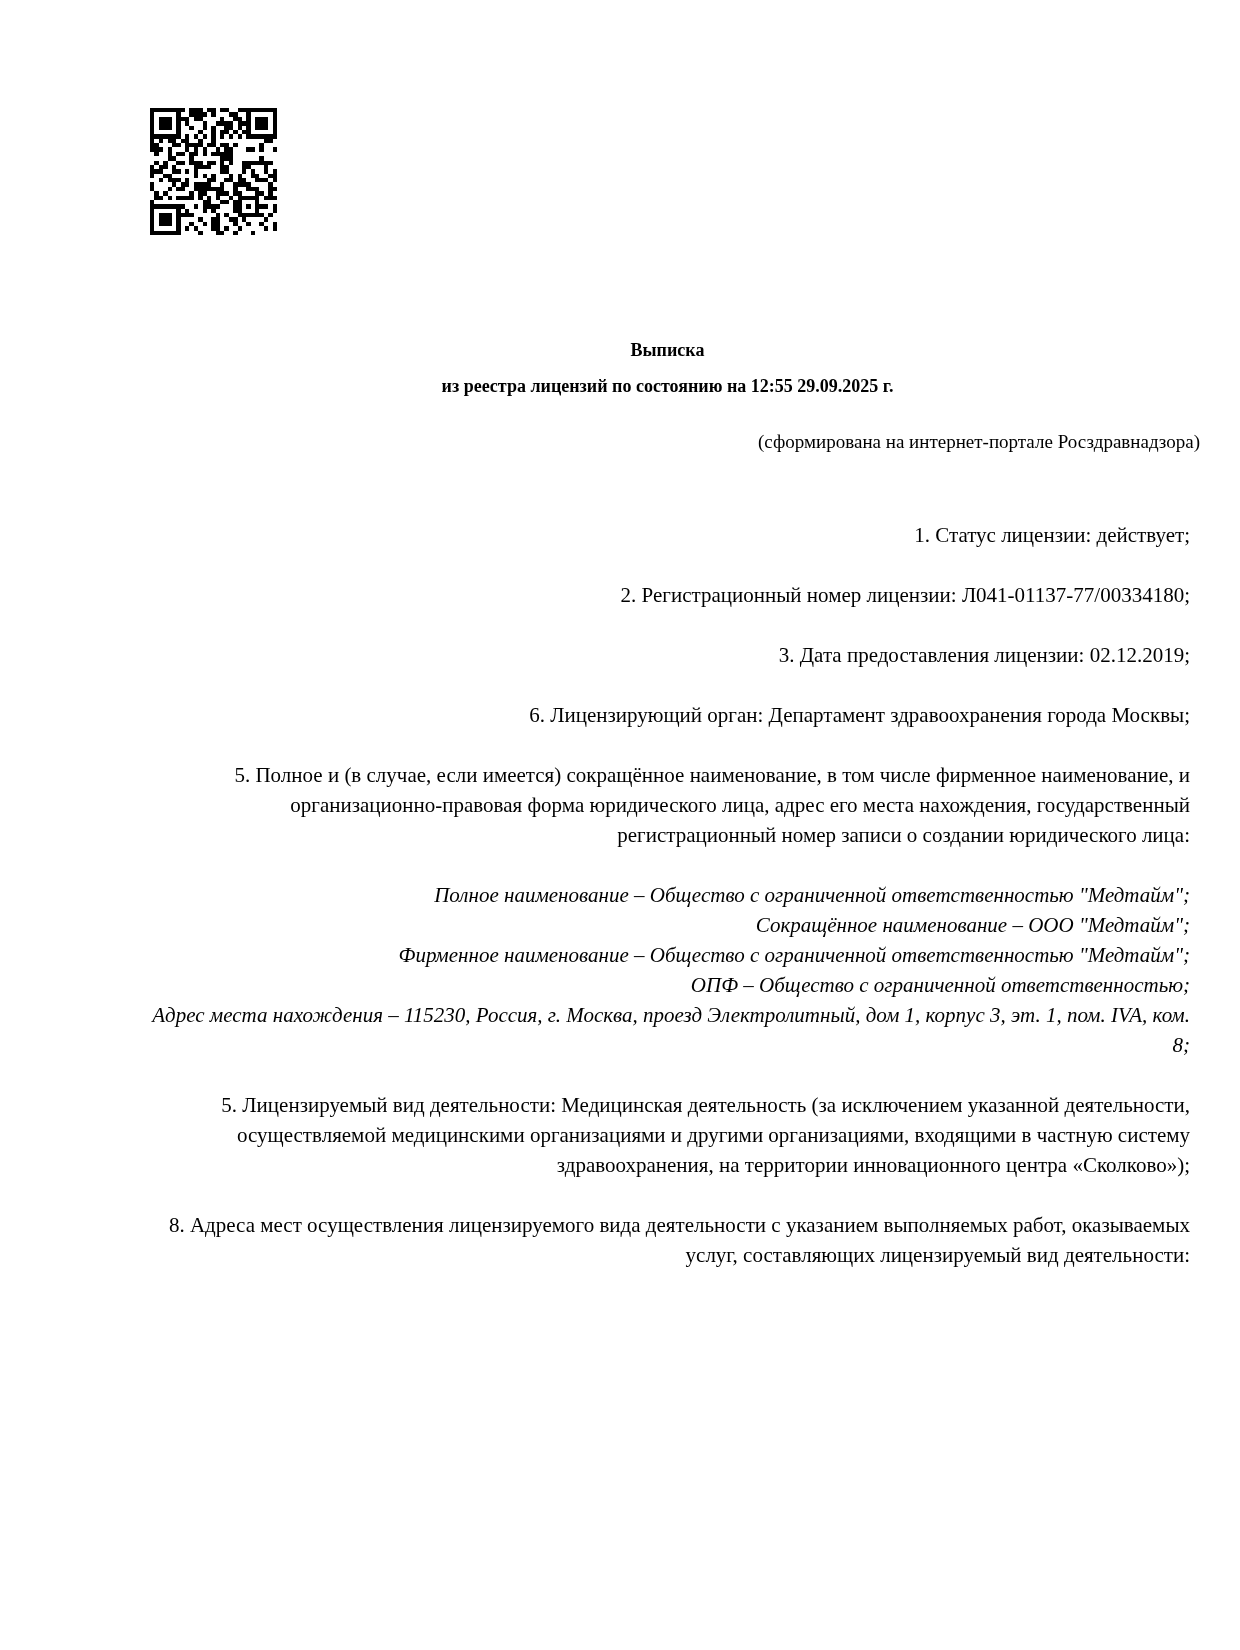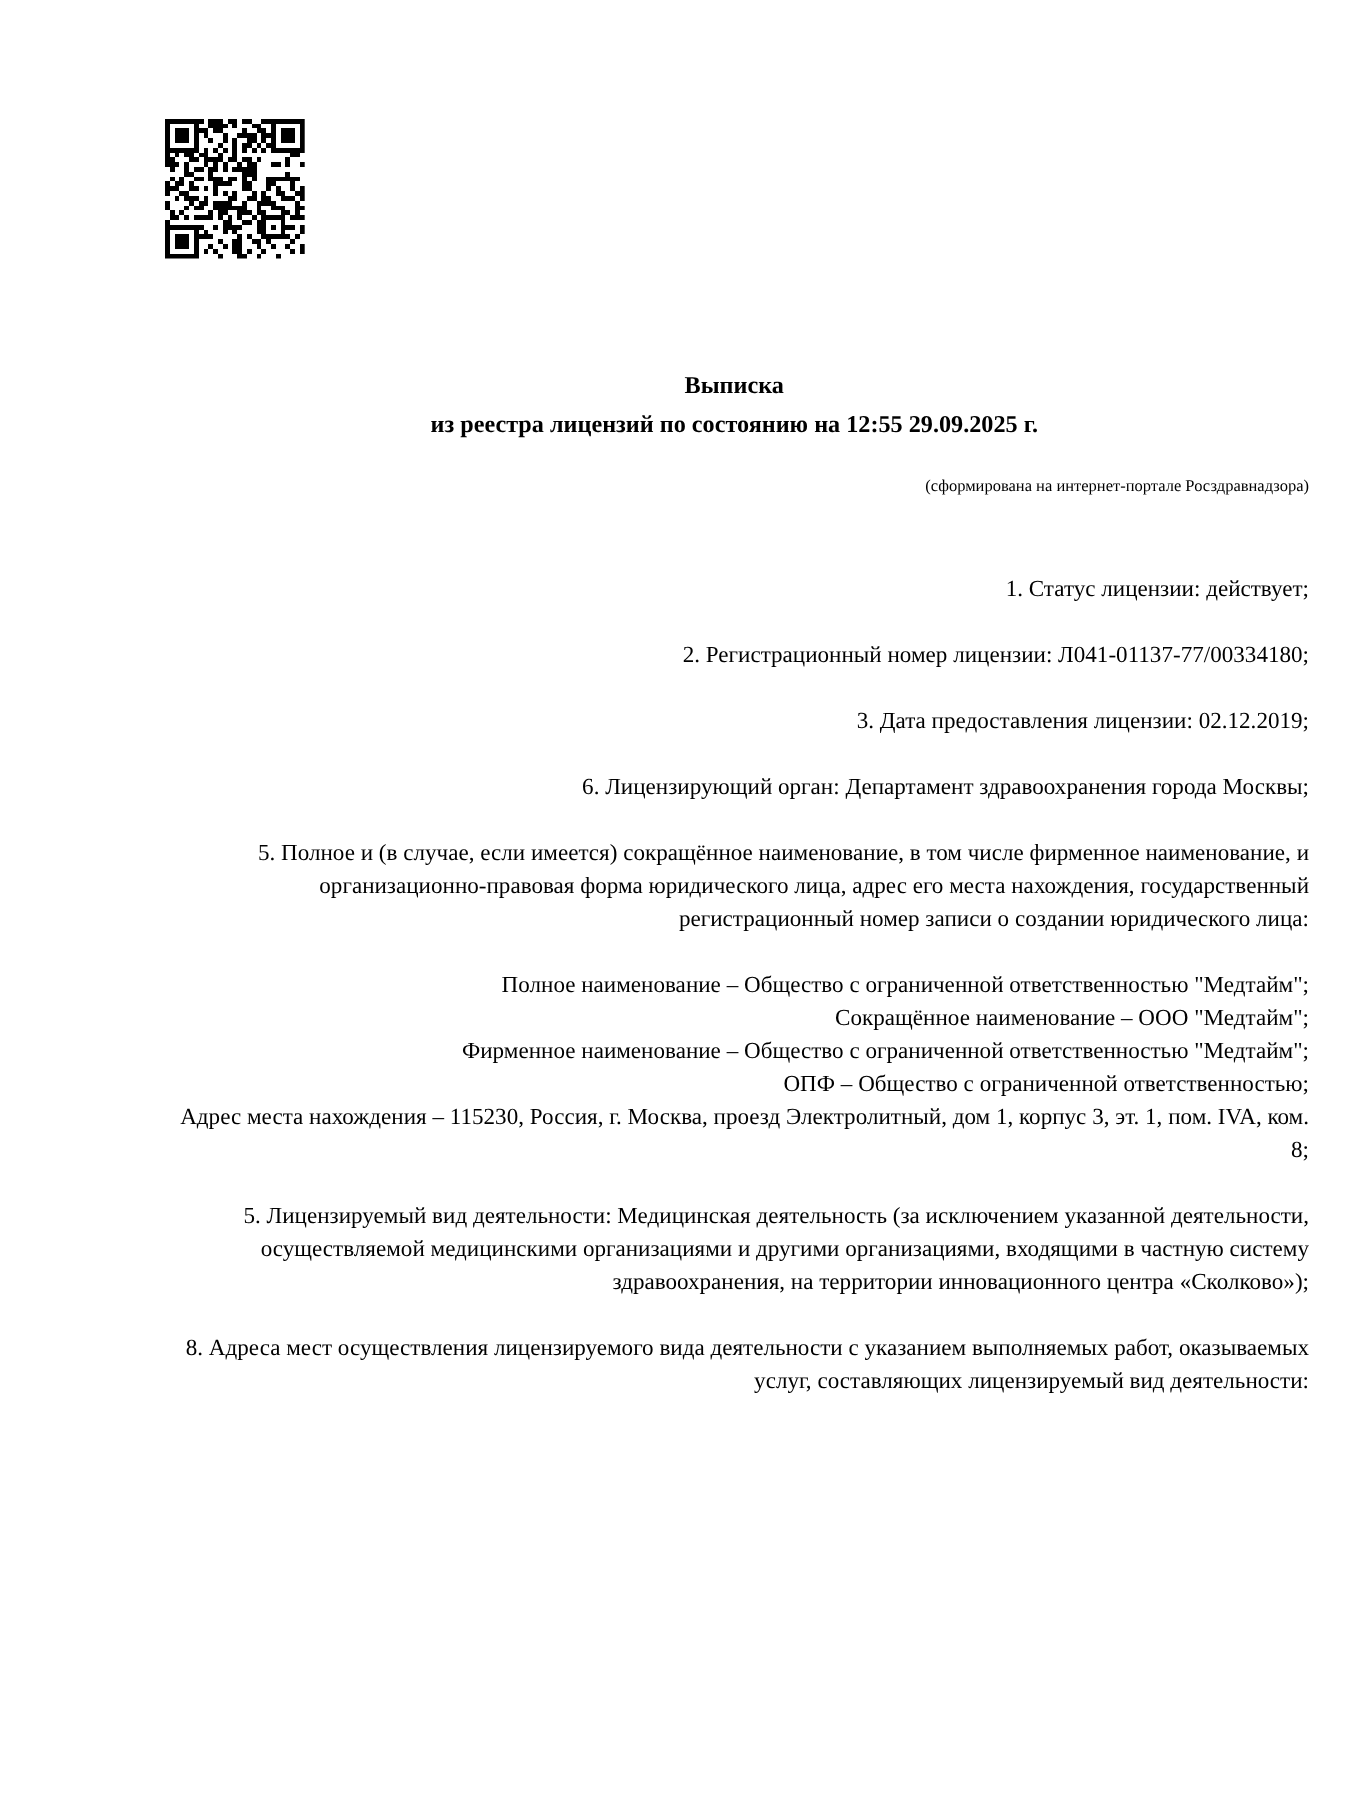--- a/index.html
+++ b/index.html
@@ -19,44 +19,44 @@
     width:127px;
     height:127px;
   }
   .qr svg{width:100%;height:100%;display:block;}
   .title-block{
     position:absolute;
     left:145px;
     top:332px;
     width:1045px;
     text-align:center;
-    font-size:22px;
+    font-size:18px;
     font-weight:bold;
     line-height:36px;
   }
   .subtitle{
     position:absolute;
-    left:145px;
+    left:155px;
     top:430px;
     width:1045px;
     text-align:right;
-    font-size:15px;
+    font-size:19px;
     line-height:24px;
   }
   .body{
     position:absolute;
     left:145px;
     top:520px;
     width:1045px;
     font-size:21px;
     line-height:30px;
     text-align:right;
   }
   .body p{margin:0 0 30px 0;}
-  .entity-block{margin:12px 0 30px 0;}
+  .entity-block{margin:12px 0 30px 0;font-style:italic;}
 </style>
 </head>
 <body>
 
 <div class="page">
 
   <div class="qr">
     <svg id="qr-svg" viewBox="0 0 29 29" shape-rendering="crispEdges" fill="#000000">
         <rect x="0" y="0" width="1" height="1"></rect>
         <rect x="1" y="0" width="1" height="1"></rect>

